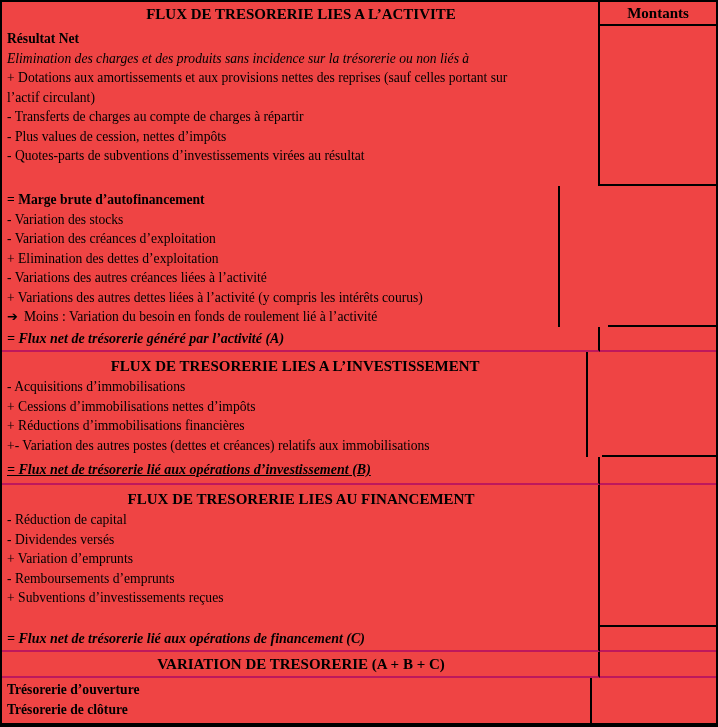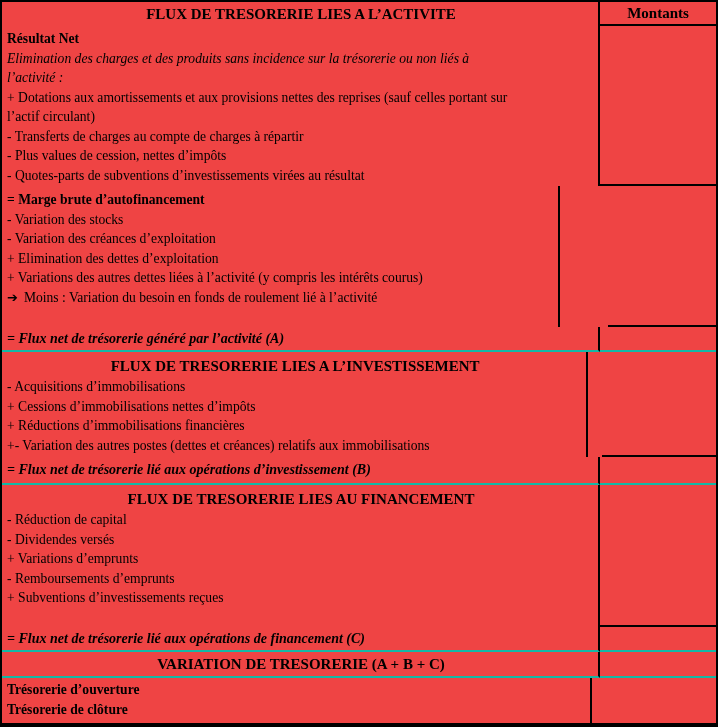--- a/index.html
+++ b/index.html
@@ -24,29 +24,29 @@
     padding-left: 5px;
     padding-right: 3px;
     overflow: hidden;
   }
   .cr {
     width: 116px;
     box-sizing: border-box;
     overflow: hidden;
   }
   
-  .row.fb > .cl, .row.fb > .cr { border-bottom: 2px solid #14b8a6; }
+  .row.fb > .cl, .row.fb > .cr { border-bottom: 2px solid #be185d; }
   .row.rb > .cr { border-bottom: 2px solid #000; }
 
   .r1  { height: 24px; }
   .r2  { height: 160px; }
   .r3  { height: 141px; gap: 48px; }
   .r4  { height: 25px; }
   .r5  { height: 105px; gap: 14px; }
-  .r6  { height: 28px; }
+  .r6  { height: 28px; text-decoration: underline; }
   .r7  { height: 142px; }
   .r8  { height: 25px; }
   .r9  { height: 26px; }
   .r10 { height: 45px; gap: 10px; }
 
   .line { line-height: 19.5px; white-space: nowrap; }
   .b  { font-weight: bold; }
   .i  { font-style: italic; }
   .bi { font-weight: bold; font-style: italic; font-size: 14px; }
   .sec-title {
@@ -79,36 +79,36 @@
     </div>
     <div class="cr vc hc">
       <span class="col-title">Montants</span>
     </div>
   </div>
 
   <div class="row r2 rb">
     <div class="cl pt3">
       <div class="line b">Résultat Net</div>
       <div class="line i">Elimination des charges et des produits sans incidence sur la trésorerie ou non liés à</div>
-      <div class="line i">l’activité :</div>
       <div class="line">+ Dotations aux amortissements et aux provisions nettes des reprises (sauf celles portant sur</div>
       <div class="line">l’actif circulant)</div>
       <div class="line">- Transferts de charges au compte de charges à répartir</div>
       <div class="line">- Plus values de cession, nettes d’impôts</div>
       <div class="line">- Quotes-parts de subventions d’investissements virées au résultat</div>
     </div>
     <div class="cr"></div>
   </div>
 
   <div class="row r3 rb">
     <div class="cl pt4">
       <div class="line b">= Marge brute d’autofinancement</div>
       <div class="line">- Variation des stocks</div>
       <div class="line">- Variation des créances d’exploitation</div>
       <div class="line">+ Elimination des dettes d’exploitation</div>
+      <div class="line">- Variations des autres créances liées à l’activité</div>
       <div class="line">+ Variations des autres dettes liées à l’activité (y compris les intérêts courus)</div>
       <div class="line">
         <span class="arrow">➔</span><span>Moins : Variation du besoin en fonds de roulement lié à l’activité</span>
       </div>
     </div>
     <div class="cr"></div>
   </div>
 
   <div class="row r4 fb">
     <div class="cl vc">
@@ -133,21 +133,21 @@
       <span class="bi">= Flux net de trésorerie lié aux opérations d’investissement (B)</span>
     </div>
     <div class="cr"></div>
   </div>
 
   <div class="row r7 rb">
     <div class="cl pt3">
       <div class="sec-title">FLUX DE TRESORERIE LIES AU FINANCEMENT</div>
       <div class="line">- Réduction de capital</div>
       <div class="line">- Dividendes versés</div>
-      <div class="line">+ Variations d’emprunts</div>
+      <div class="line">+ Variation d’emprunts</div>
       <div class="line">- Remboursements d’emprunts</div>
       <div class="line">+ Subventions d’investissements reçues</div>
     </div>
     <div class="cr"></div>
   </div>
 
   <div class="row r8 fb">
     <div class="cl vc">
       <span class="bi">= Flux net de trésorerie lié aux opérations de financement (C)</span>
     </div>

